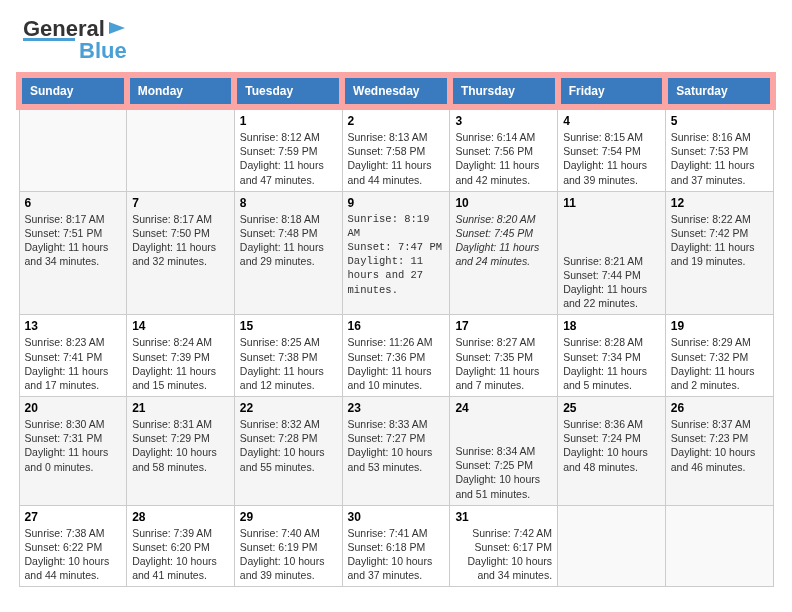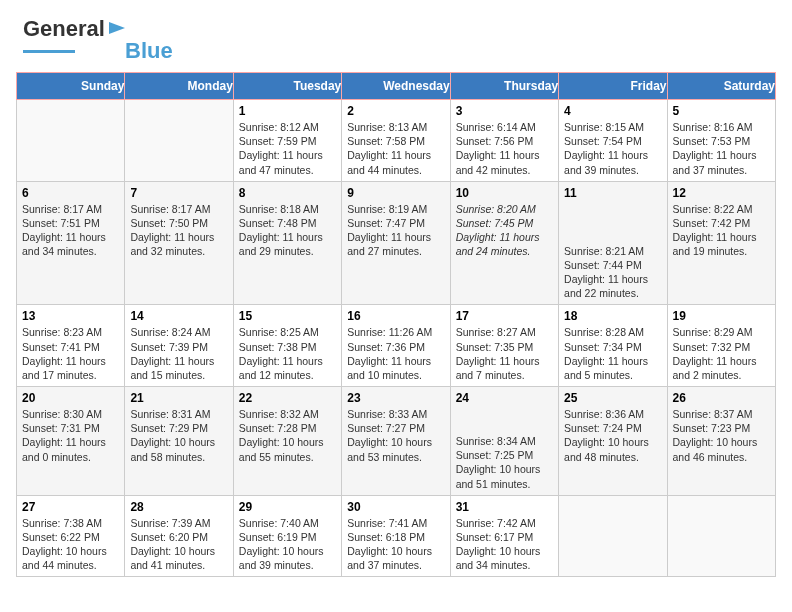--- a/index.html
+++ b/index.html
@@ -36,25 +36,25 @@
       font-weight: bold;
     }
     table {
       width: 100%;
       border-collapse: collapse;
       font-size: 11px;
     }
     thead th {
       background: #3a7abf;
       color: #fff;
-      padding: 6px 0;
-      text-align: right;
+      padding: 6px 8px;
+      text-align: left;
       font-size: 12px;
       font-weight: bold;
-      border: 1px solid #fca5a5;
+      border: 6px solid #fca5a5;
     }
     tbody td {
       border: 1px solid #ccc;
       vertical-align: top;
       padding: 4px 5px;
       width: 108px;
       min-height: 80px;
       background: #fff;
     }
     tbody tr:nth-child(even) td {
@@ -79,21 +79,21 @@
 <body>
 
 <div class="header">
   <div class="logo">
     <div style="display:flex;align-items:center;">
       <span style="font-size:22px;font-weight:bold;color:#333;">General</span>
       <svg width="20" height="20" viewBox="0 0 20 20" style="margin-left:2px;margin-bottom:2px;">
         <polygon points="2,4 18,10 2,16" fill="#4a9fd4"></polygon>
       </svg>
     </div>
-    <div style="display:flex;align-items:center;margin-top:-4px;gap:46px;">
+    <div style="display:flex;align-items:flex-start;margin-top:-4px;">
       <div style="width:52px;height:3px;background:#4a9fd4;margin-right:4px;"></div>
       <span style="font-size:22px;font-weight:bold;color:#4a9fd4;">Blue</span>
     </div>
   </div>
   <div class="title-block">
     <div class="month-title"></div>
     <div class="location-title"></div>
   </div>
 </div>
 
@@ -158,21 +158,21 @@
 Daylight: 11 hours and 32 minutes.</div>
         </td>
         <td>
           <span class="day-num">8</span>
           <div class="day-info" style="white-space: pre-line;">Sunrise: 8:18 AM
 Sunset: 7:48 PM
 Daylight: 11 hours and 29 minutes.</div>
         </td>
         <td>
           <span class="day-num">9</span>
-          <div class="day-info" style="white-space: pre-line;">Sunrise: 8:19 AM
+          <div class="day-info" style="white-space: pre-line; font-family: Liberation Mono, monospace;">Sunrise: 8:19 AM
 Sunset: 7:47 PM
 Daylight: 11 hours and 27 minutes.</div>
         </td>
         <td>
           <span class="day-num">10</span>
           <div class="day-info" style="white-space: pre-line; font-style: italic;">Sunrise: 8:20 AM
 Sunset: 7:45 PM
 Daylight: 11 hours and 24 minutes.</div>
         </td>
         <td>
@@ -296,21 +296,21 @@
 Daylight: 10 hours and 39 minutes.</div>
         </td>
         <td>
           <span class="day-num">30</span>
           <div class="day-info" style="white-space: pre-line;">Sunrise: 7:41 AM
 Sunset: 6:18 PM
 Daylight: 10 hours and 37 minutes.</div>
         </td>
         <td>
           <span class="day-num">31</span>
-          <div class="day-info" style="white-space: pre-line;">Sunrise: 7:42 AM
+          <div class="day-info" style="white-space: pre-line; text-align: right;">Sunrise: 7:42 AM
 Sunset: 6:17 PM
 Daylight: 10 hours and 34 minutes.</div>
         </td>
         <td class="empty"></td>
         <td class="empty"></td>
       </tr>
     </tbody>
 </table>
 
 </body></html>

